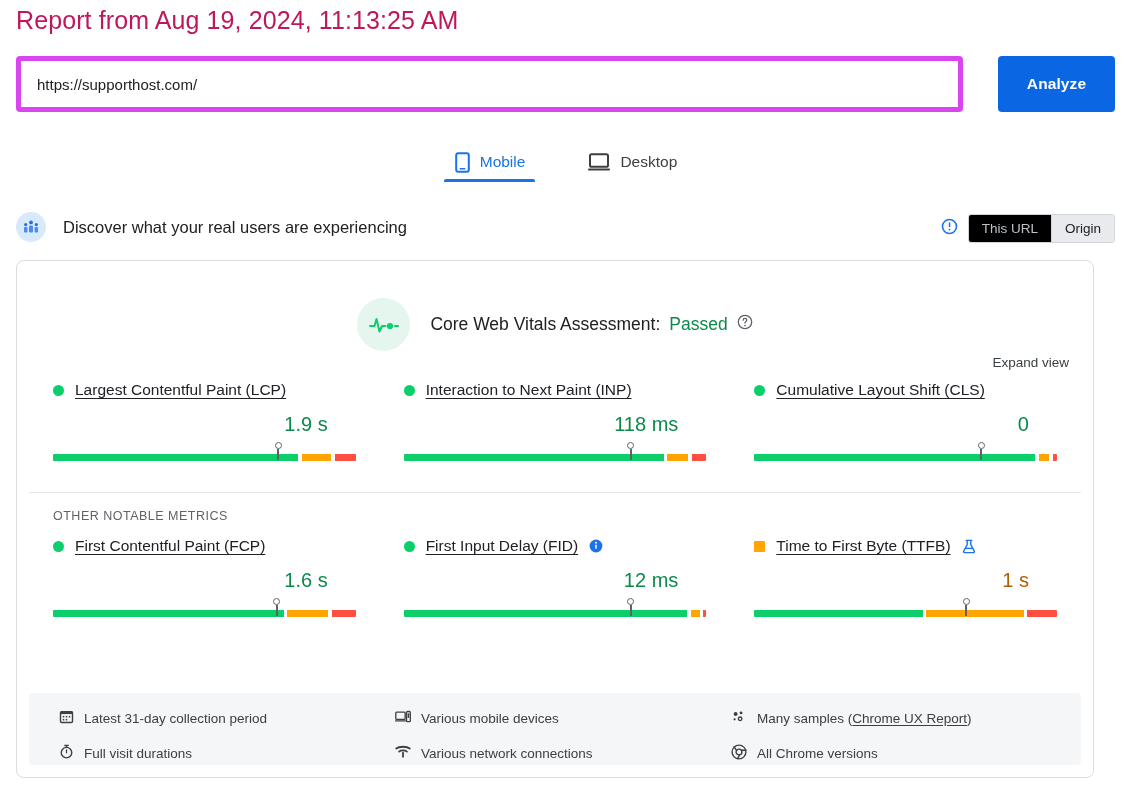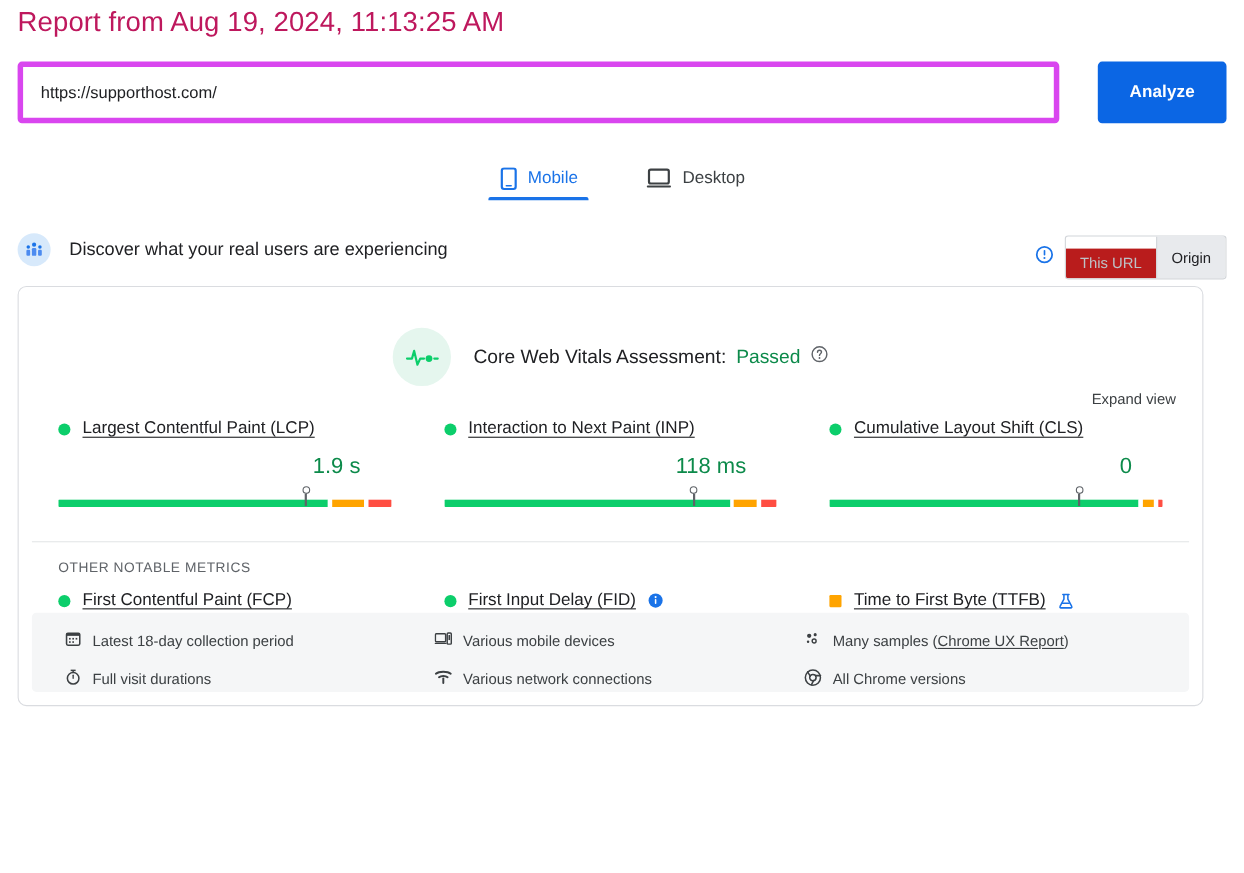--- a/index.html
+++ b/index.html
@@ -50,26 +50,26 @@
     width: 30px; height: 30px; border-radius: 50%;
     background: #d7e9fb; display: flex; align-items: center; justify-content: center;
   }
   .discover-text { font-size: 16.5px; color: #202124; }
   .toggle-group { position: absolute; right: 0; top: 2px; display: flex; align-items: center; gap: 10px; }
   .seg-wrap { display: flex; border-radius: 3px; overflow: hidden; border: 1px solid #d2d5d9; }
   .seg {
     font-size: 13.5px; padding: 5px 13px; background: #fff; border: none;
     font-family: "Liberation Sans", sans-serif; cursor: pointer; line-height: 17px;
   }
-  .seg.disabled { color: #bdc1c6; background: #b91c1c; cursor: default; margin-top: 11px; }
+  .seg.disabled { color: #bdc1c6; background: #000000; cursor: default; }
   .seg.selected { color: #202124; background: #e8eaed; border-left: 1px solid #d2d5d9; }
 
   
   .card {
-    position: absolute; left: 16px; top: 260px; width: 1078px; height: 382px;
+    position: absolute; left: 16px; top: 260px; width: 1078px; height: 518px;
     border: 1px solid #dadce0; border-radius: 8px; background: #fff; overflow: hidden;
   }
   .cwv-head { display: flex; align-items: center; justify-content: center; gap: 20px;
               margin-top: 37px; }
   .pulse-circle { width: 53px; height: 53px; border-radius: 50%; background: #e5f6ee;
                   display: flex; align-items: center; justify-content: center; }
   .cwv-title { font-size: 17.5px; color: #202124; display: flex; align-items: center; gap: 9px; }
   .cwv-pass { color: #0c8a4a; }
   .expand-view { position: absolute; right: 24px; top: 94px; font-size: 13.5px; color: #3c4043;
                  cursor: pointer; }
@@ -349,21 +349,21 @@
             <span><svg width="15" height="15" viewBox="0 0 16 16">
               <rect x="1.6" y="2.8" width="12.8" height="11.6" rx="1.3" stroke="#3c4043" fill="none" stroke-width="1.5"></rect>
               <rect x="1.6" y="2.8" width="12.8" height="2.6" fill="#3c4043"></rect>
               <rect x="4" y="7.4" width="1.6" height="1.6" fill="#3c4043"></rect>
               <rect x="7.2" y="7.4" width="1.6" height="1.6" fill="#3c4043"></rect>
               <rect x="10.4" y="7.4" width="1.6" height="1.6" fill="#3c4043"></rect>
               <rect x="4" y="10.6" width="1.6" height="1.6" fill="#3c4043"></rect>
               <rect x="7.2" y="10.6" width="1.6" height="1.6" fill="#3c4043"></rect>
             </svg></span>
             <span style="display:flex;align-items:center;">
-            <span>Latest 18-day collection period</span>
+            <span>Latest 31-day collection period</span>
           </span>
           </div>
         <div class="f-item">
             <span><svg width="16" height="15" viewBox="0 0 18 16">
               <rect x="0.9" y="3" width="10.5" height="8.2" rx="1" stroke="#3c4043" fill="none" stroke-width="1.5"></rect>
               <rect x="0" y="12.2" width="12.4" height="1.5" rx="0.7" fill="#3c4043"></rect>
               <rect x="13" y="2.4" width="4.2" height="11.3" rx="1" stroke="#3c4043" fill="none" stroke-width="1.5"></rect>
               <rect x="14.3" y="4.4" width="1.6" height="5.2" fill="#3c4043"></rect>
             </svg></span>
             <span style="display:flex;align-items:center;">

